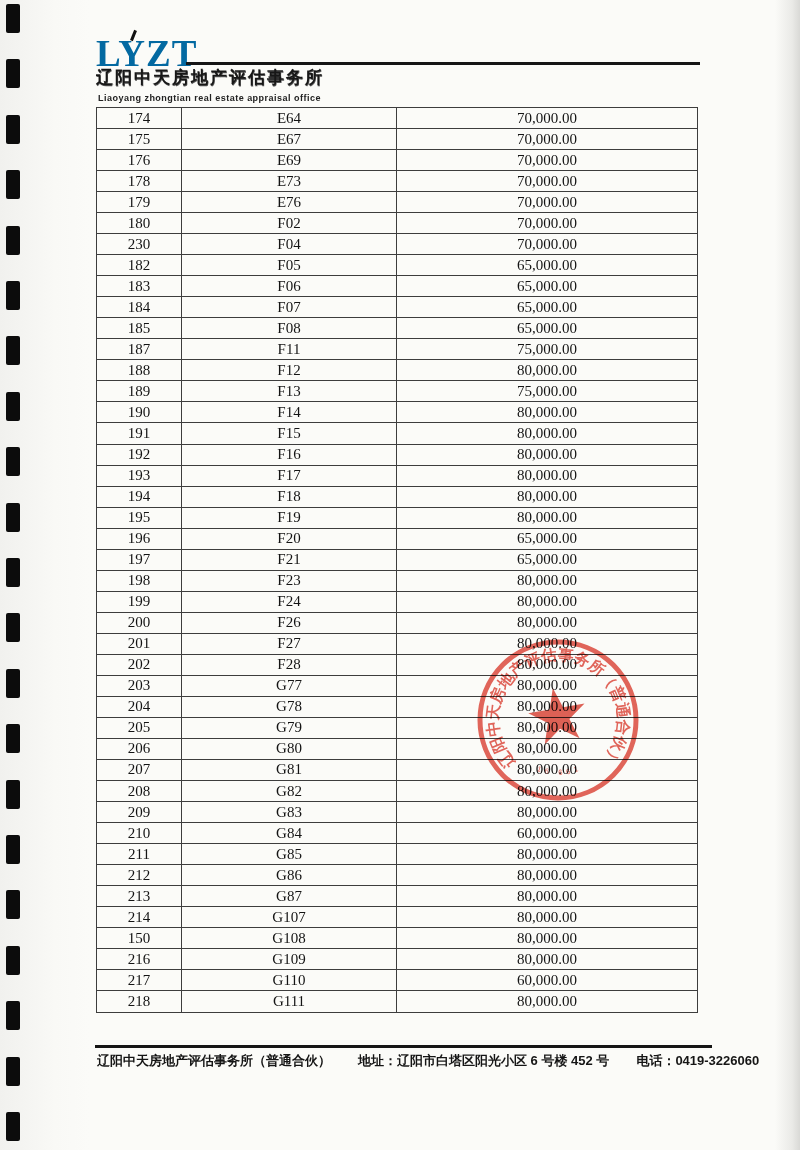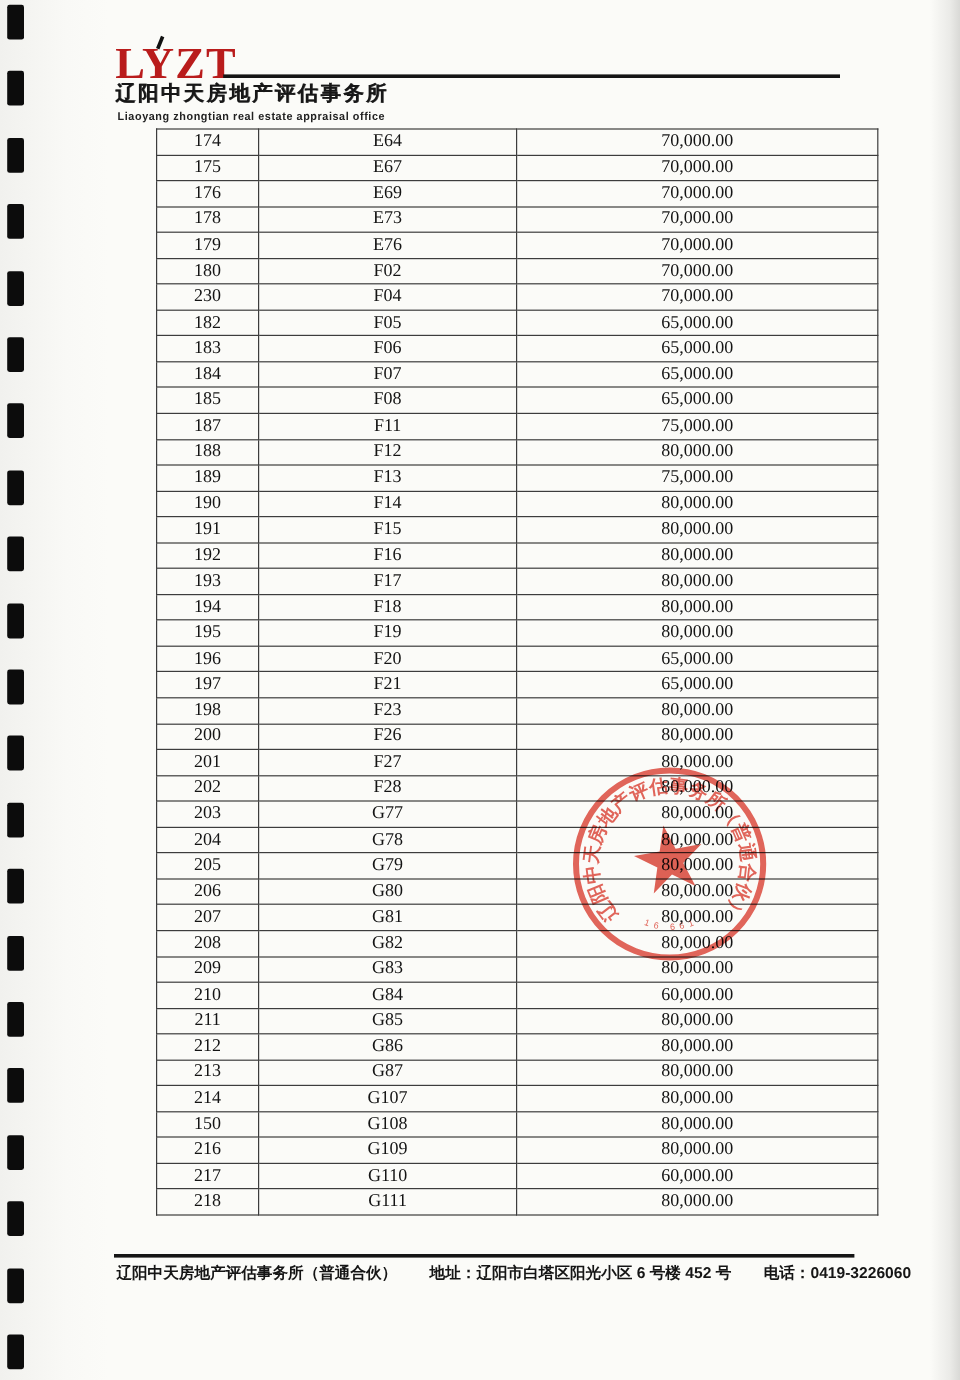--- a/index.html
+++ b/index.html
@@ -4,30 +4,30 @@
 <style>
   html,body{margin:0;padding:0;}
   body{
     width:800px;height:1150px;position:relative;overflow:hidden;
     background:linear-gradient(90deg,#f1f1ee 0,#f9f9f6 55px,#fbfbf8 90px,#fbfbf8 775px,#eaeae7 792px,#d9d9d6 800px);
     font-family:"Liberation Sans",sans-serif;color:#1a1a1a;
   }
   .hole{position:absolute;left:6px;width:14px;height:29px;background:#0c0c0c;border-radius:2px;}
   
   .logo{position:absolute;left:96px;top:32px;font-family:"Liberation Serif",serif;
-        font-weight:bold;font-size:37px;letter-spacing:1px;color:#b91c1c;}
+        font-weight:bold;font-size:37px;letter-spacing:1px;color:#0369a1;}
   .logo-accent{position:absolute;left:132px;top:30px;width:3px;height:11px;background:#111;transform:rotate(22deg);}
   .header-rule{position:absolute;left:186px;top:62px;width:514px;height:3px;background:#151515;}
   .title-cn{position:absolute;left:96px;top:66px;font-size:17px;font-weight:bold;letter-spacing:2px;color:#171717;
             text-shadow:0.6px 0.6px 0 #555;}
   .title-en{position:absolute;left:98px;top:92px;font-size:9.5px;font-weight:bold;letter-spacing:0.5px;color:#222;
             transform:scaleX(0.95);transform-origin:left;}
   
   table.doc{position:absolute;left:96px;top:107px;width:601px;height:906px;
-            border-collapse:collapse;table-layout:fixed;margin-left:34px;}
+            border-collapse:collapse;table-layout:fixed;}
   table.doc td{border:1px solid #3d3d3d;text-align:center;vertical-align:middle;
                font-family:"Liberation Serif",serif;font-size:15px;color:#141414;padding:0;}
   col.c1{width:85px;} col.c2{width:215px;} col.c3{width:301px;}
   
   .seal{position:absolute;left:474px;top:636px;width:168px;height:168px;
         mix-blend-mode:multiply;opacity:0.87;}
   
   .footer-rule{position:absolute;left:95px;top:1045px;width:617px;height:3px;background:#151515;}
   .footer{position:absolute;left:97px;top:1052px;width:610px;display:flex;gap:27px;
           font-size:13px;font-weight:bold;color:#151515;white-space:nowrap;}
@@ -181,20 +181,25 @@
         <td>197</td>
         <td>F21</td>
         <td>65,000.00</td>
       </tr>
       <tr>
         <td>198</td>
         <td>F23</td>
         <td>80,000.00</td>
       </tr>
       <tr>
+        <td>199</td>
+        <td>F24</td>
+        <td>80,000.00</td>
+      </tr>
+      <tr>
         <td>200</td>
         <td>F26</td>
         <td>80,000.00</td>
       </tr>
       <tr>
         <td>201</td>
         <td>F27</td>
         <td>80,000.00</td>
       </tr>
       <tr>

